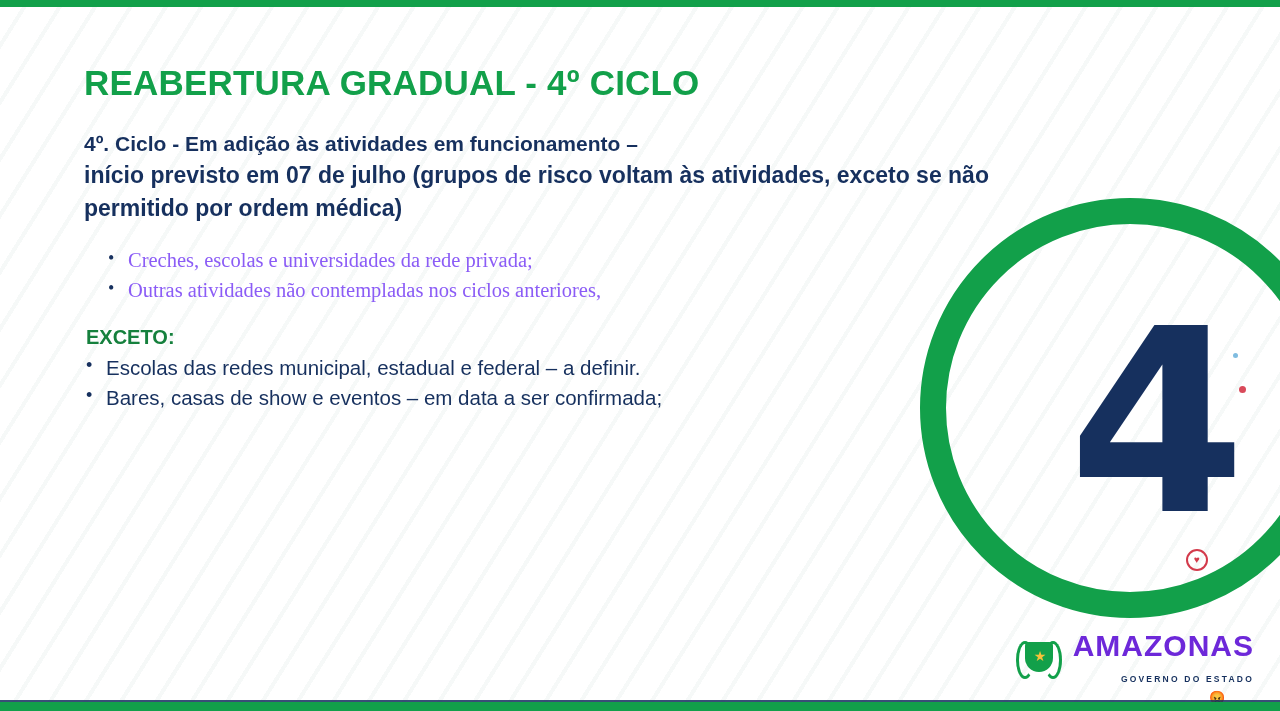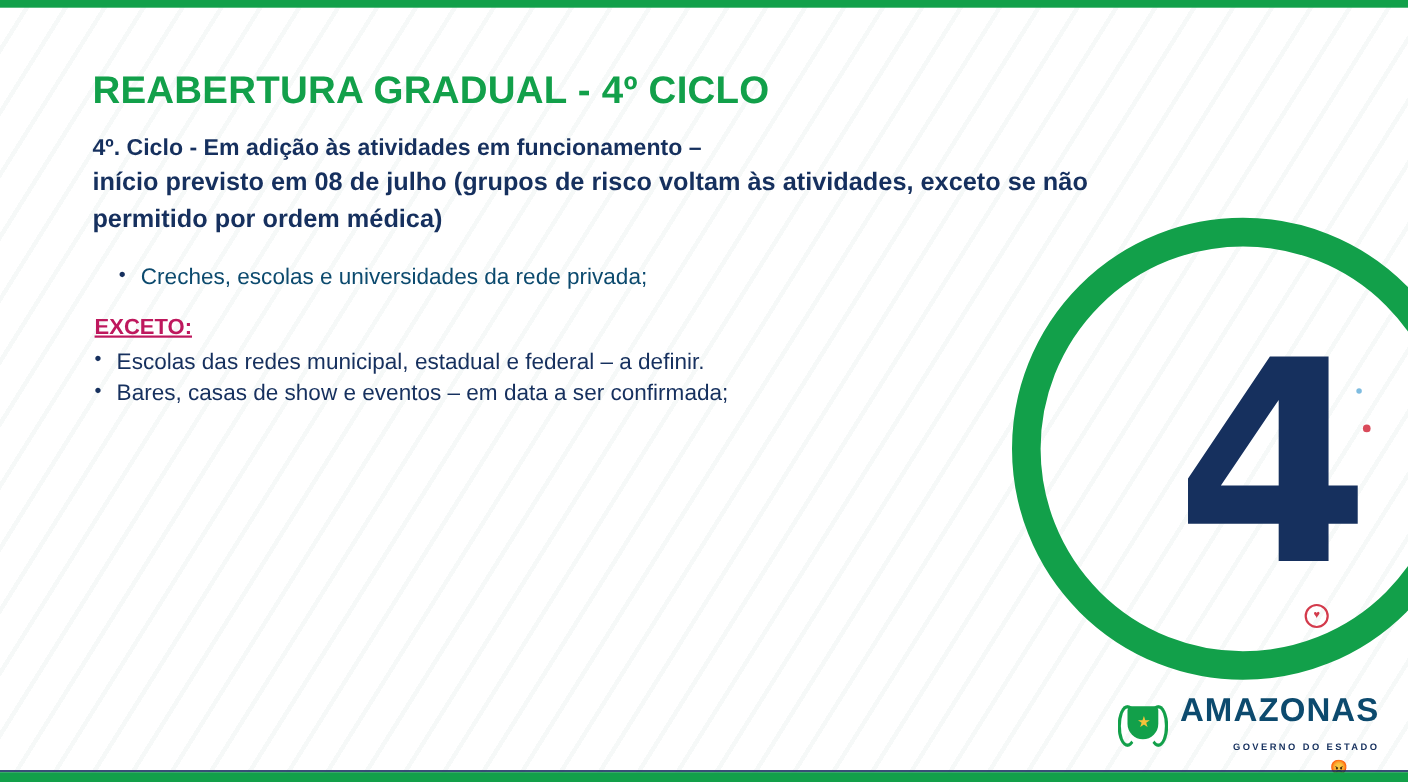--- a/index.html
+++ b/index.html
@@ -61,21 +61,21 @@
     left: 84px;
     top: 64px;
     width: 980px;
   }
 
   .slide-title {
     font-size: 35px;
     font-weight: bold;
     color: #12a04a;
     letter-spacing: 0.2px;
-    margin: 0 0 14px 0;
+    margin: 0 0 24px 0;
     line-height: 1.1;
   }
 
   .subtitle {
     color: #16305e;
     font-size: 23px;
     font-weight: bold;
     line-height: 1.42;
     margin: 0 0 22px 0;
     max-width: 970px;
@@ -84,41 +84,41 @@
     font-size: 21px;
     text-align: center;
   }
 
   .bullets {
     list-style: none;
     margin: 0 0 18px 0;
     padding: 0 0 0 24px;
   }
   .bullets li {
-    color: #0c4a6e;
+    color: #8b5cf6;
     font-size: 20.5px;
     line-height: 1.46;
     position: relative;
     padding-left: 20px;
+    font-family: Liberation Serif, serif;
   }
   .bullets li:before {
     content: "\2022";
     position: absolute;
     left: 0;
     top: -1px;
     font-size: 18px;
     color: #16305e;
   }
 
   .exceto-head {
-    color: #be185d;
+    color: #15803d;
     font-size: 20px;
     font-weight: bold;
     margin: 20px 0 4px 2px;
-    text-decoration: underline;
   }
 
   .bullets2 {
     list-style: none;
     margin: 0;
     padding: 0;
   }
   .bullets2 li {
     color: #16305e;
     font-size: 20.5px;
@@ -219,21 +219,21 @@
     height: 32px;
     border: 3px solid #12a04a;
     border-radius: 50%;
   }
   .coat .wreath-l { left: 1px; border-right-color: transparent; }
   .coat .wreath-r { right: 1px; border-left-color: transparent; }
   .logo-text { line-height: 1; }
   .logo-name {
     font-size: 30px;
     font-weight: bold;
-    color: #0c4a6e;
+    color: #6d28d9;
     letter-spacing: 1px;
   }
   .logo-sub {
     font-size: 8.5px;
     font-weight: bold;
     color: #16305e;
     letter-spacing: 2.2px;
     text-align: right;
     margin-top: 14px;
   }
@@ -250,25 +250,26 @@
 
 <div class="slide">
   <div class="stripes"></div>
   <div class="top-bar"></div>
 
   <div class="content">
     <h1 class="slide-title">REABERTURA GRADUAL - 4º CICLO</h1>
 
     <div class="subtitle">
       <span class="lead">4º. Ciclo  - Em adição às atividades em funcionamento –</span><br>
-      <span>início previsto em 08 de julho (grupos de risco voltam às atividades, exceto se não permitido por ordem médica)</span>
+      <span>início previsto em 07 de julho (grupos de risco voltam às atividades, exceto se não permitido por ordem médica)</span>
     </div>
 
     <ul class="bullets">
       <li>Creches, escolas e universidades da rede privada;</li>
+      <li>Outras atividades não contempladas nos ciclos anteriores,</li>
     </ul>
 
     <div class="exceto-head">EXCETO:</div>
 
     <ul class="bullets2">
       <li>Escolas das redes municipal, estadual e federal – a definir.</li>
       <li>Bares, casas de show e eventos – em data a ser confirmada;</li>
     </ul>
   </div>
 

